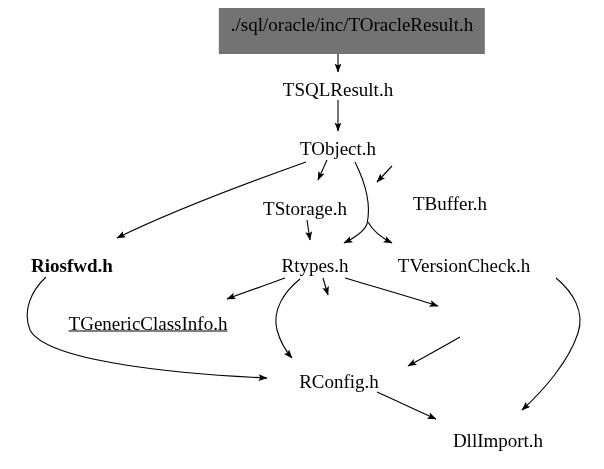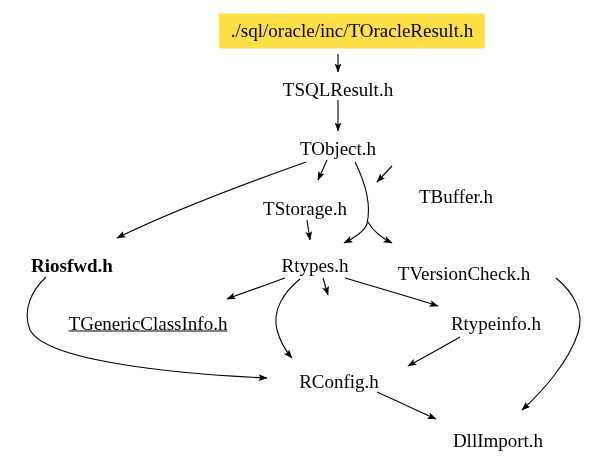--- a/index.html
+++ b/index.html
@@ -26,22 +26,22 @@
     position: absolute;
     white-space: nowrap;
     color: #000000;
     font-size: 19px;
     line-height: 1;
     transform: translate(-50%, -50%);
     text-align: center;
     z-index: 2;
   }
   .node.boxed {
-    background: #fde047;
-    padding: 7px 12px 9px 12px;
+    background: #737373;
+    padding: 7px 12px 20px 12px;
   }
 </style>
 </head>
 <body>
 
 <div id="graph">
 
   <svg id="edge-layer" viewBox="0 0 604 469" width="604" height="469" xmlns="http://www.w3.org/2000/svg">
     <defs>
       <marker id="arw" markerWidth="10" markerHeight="10" refX="8.4" refY="3.4" orient="auto" markerUnits="userSpaceOnUse">
@@ -85,30 +85,29 @@
   </svg>
 
   <div class="node boxed" style="left:352px; top:31px;">./sql/oracle/inc/TOracleResult.h</div>
 
   <div class="node" style="left:338px; top:89px;text-align:right;">TSQLResult.h</div>
 
   <div class="node" style="left:338px; top:148px;text-align:right;">TObject.h</div>
 
   <div class="node" style="left:305px; top:208px;">TStorage.h</div>
 
-  <div class="node" style="left:450px; top:196px;margin-left:6px;">TBuffer.h</div>
+  <div class="node" style="left:450px; top:203px;">TBuffer.h</div>
 
   <div class="node" style="left:72px; top:265px;font-weight:bold;">Riosfwd.h</div>
 
   <div class="node" style="left:315px; top:265px;">Rtypes.h</div>
 
-  <div class="node" style="left:464px; top:265px;margin-top:8px;">TVersionCheck.h</div>
+  <div class="node" style="left:464px; top:265px;">TVersionCheck.h</div>
 
   <div class="node" style="left:148px; top:323px;text-decoration:underline;">TGenericClassInfo.h</div>
 
 
-  <div class="node" style="left:496px; top:323px;">Rtypeinfo.h</div>
 
   <div class="node" style="left:339px; top:381px;">RConfig.h</div>
 
   <div class="node" style="left:498px; top:440px;">DllImport.h</div>
 
 </div>
 
 </body></html>

